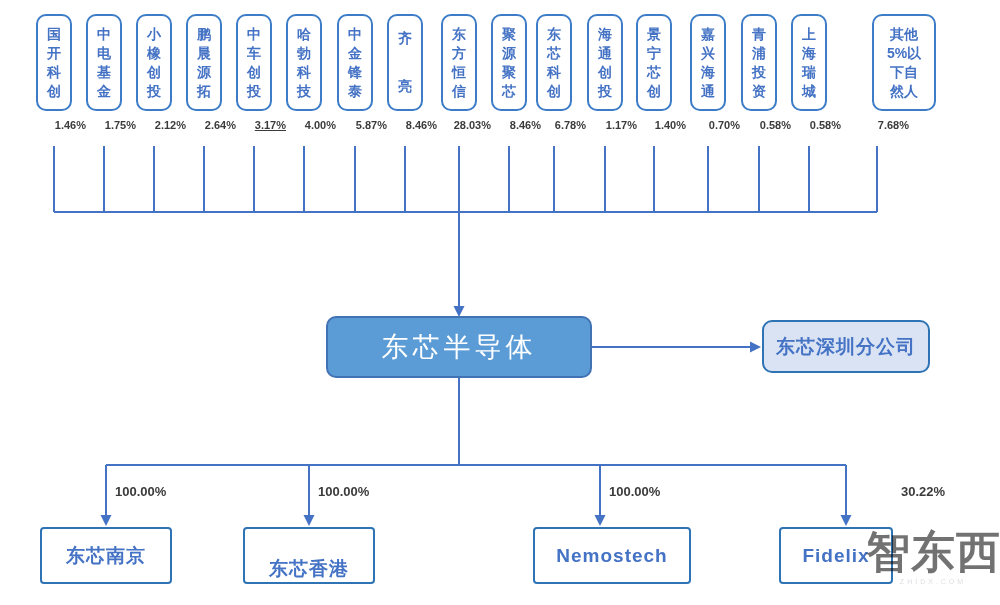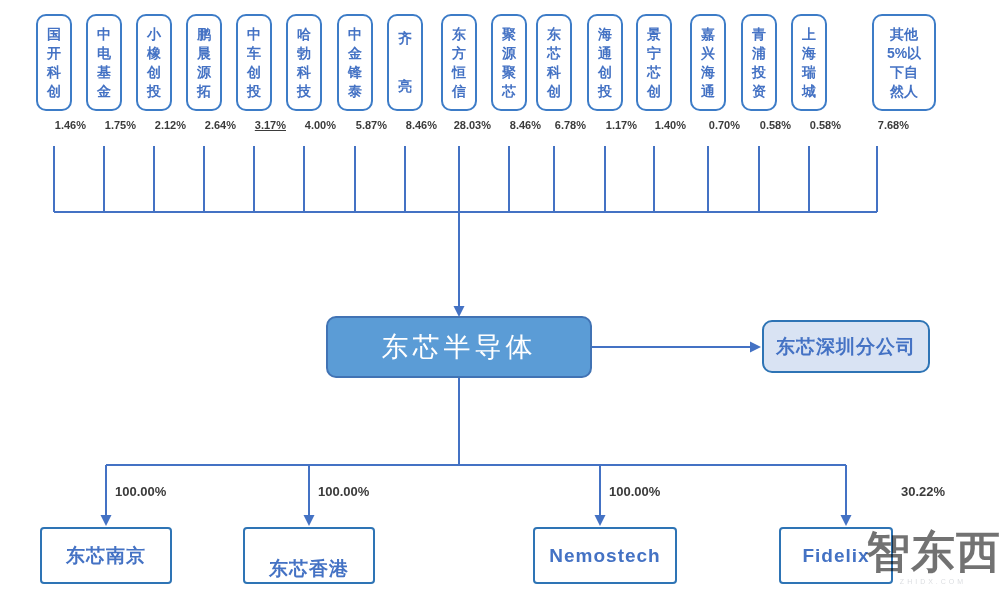--- a/index.html
+++ b/index.html
@@ -237,21 +237,21 @@
 
   <div id="subsidiaries">
       <div class="sub-box" style="left: 40px; width: 132px;">
         <span>东芯南京</span>
       </div>
       <div class="sub-pct" style="left: 115px;">100.00%</div>
       <div class="sub-box" style="left: 243px; width: 132px; align-items: flex-end;">
         <span>东芯香港</span>
       </div>
       <div class="sub-pct" style="left: 318px;">100.00%</div>
-      <div class="sub-box" style="left: 533px; width: 144px;">
+      <div class="sub-box" style="left: 533px; width: 158px;">
         <span>Nemostech</span>
       </div>
       <div class="sub-pct" style="left: 609px;">100.00%</div>
       <div class="sub-box" style="left: 779px; width: 114px;">
         <span>Fidelix</span>
       </div>
       <div class="sub-pct" style="left: 892px; margin-left: 9px;">30.22%</div>
     </div>
 
   <div class="watermark">

